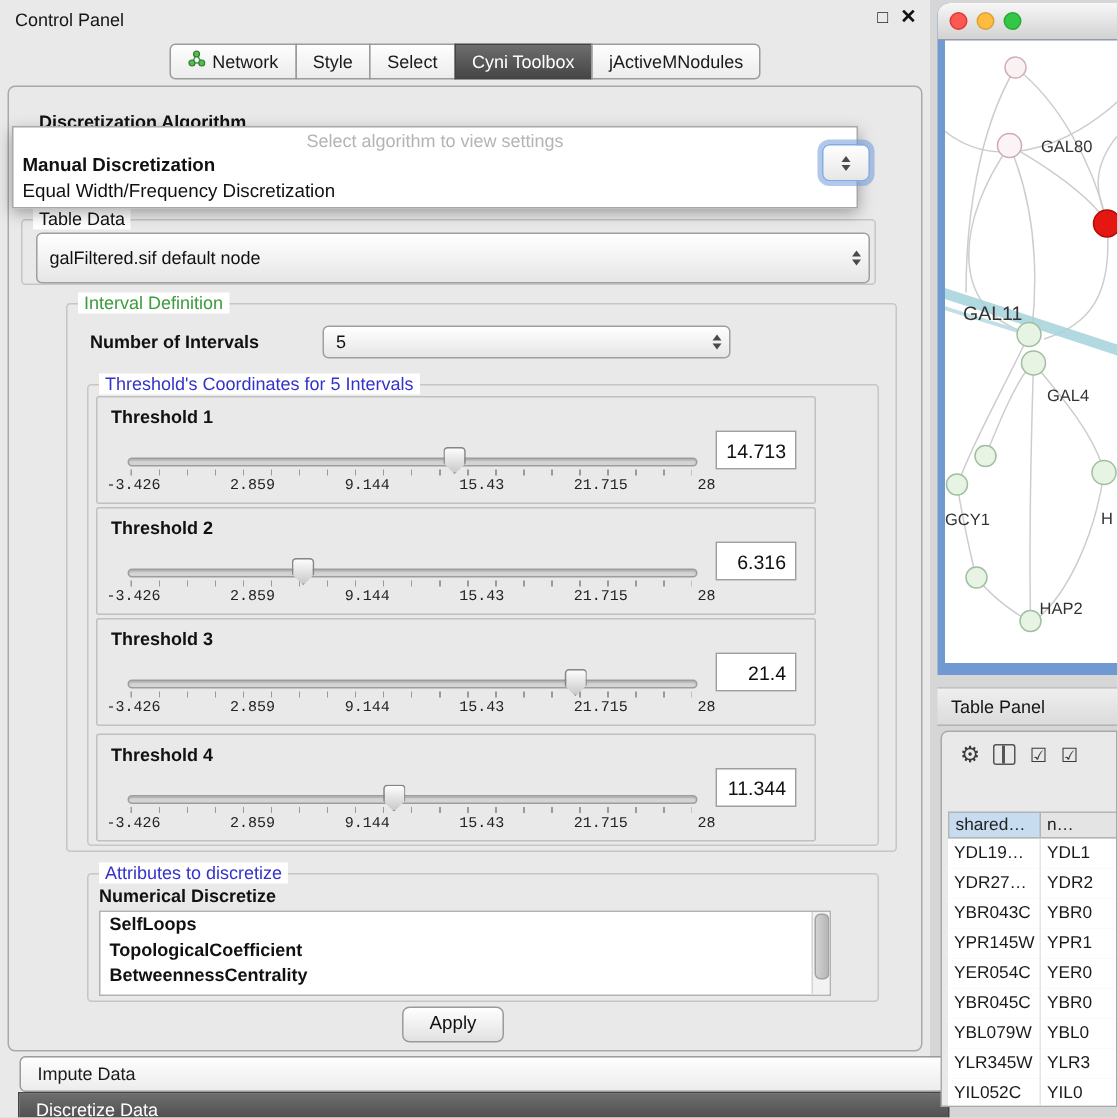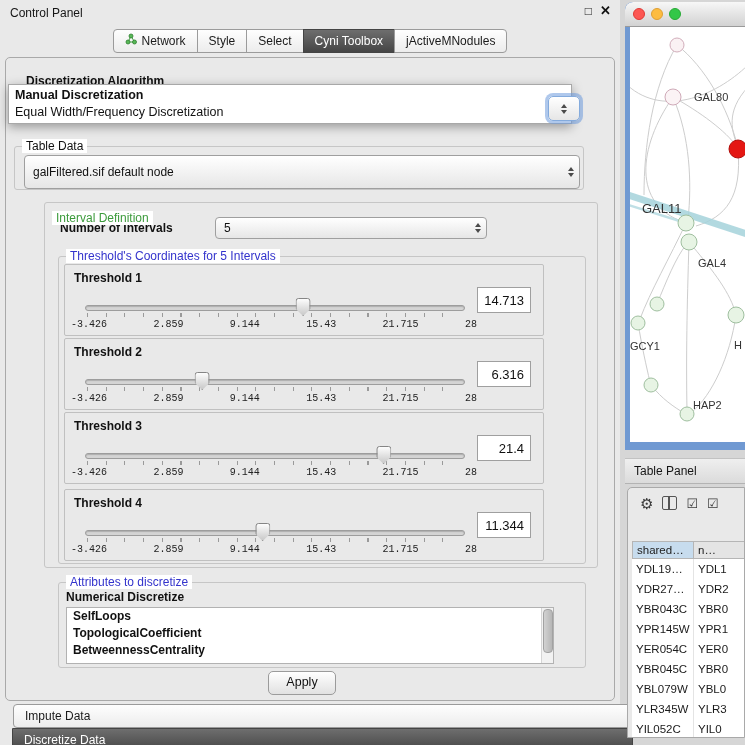--- a/index.html
+++ b/index.html
@@ -39,21 +39,21 @@
   .tri-up{width:0;height:0;border-left:3.5px solid transparent;border-right:3.5px solid transparent;border-bottom:4.5px solid #4a4a4a;}
   .tri-down{width:0;height:0;border-left:3.5px solid transparent;border-right:3.5px solid transparent;border-top:4.5px solid #4a4a4a;}
 
   .algo-combo{position:absolute;left:548px;top:96px;width:32px;height:25px;z-index:6;
     border-color:#84abdd;box-shadow:0 0 0 3px rgba(110,155,220,.55);border-radius:5px;
     justify-content:center;padding-left:0;}
   .algo-combo .combo-arrows{margin:0;}
 
   .group-box{position:absolute;border:1px solid #c6c6c6;border-radius:3px;}
   .group-label{position:absolute;font-size:12px;background:#ffffff;padding:0 4px;z-index:2;color:#111;}
-  .green{color:#3c9b3c;margin-top:16px;}
+  .green{color:#3c9b3c;}
   .blue{color:#3333cc;}
 
   .td-group{left:14px;top:146px;width:568px;height:42px;}
   .td-label{left:22px;top:139px;}
   .td-combo{position:absolute;left:24px;top:155px;width:556px;height:34px;}
 
   .interval-group{left:44px;top:202px;width:552px;height:364px;}
   .interval-label{left:52px;top:195px;}
   .noi-label{position:absolute;left:60px;top:221px;font-size:12px;font-weight:bold;color:#111;}
   .noi-combo{position:absolute;left:215px;top:217px;width:272px;height:22px;}
@@ -169,20 +169,21 @@
       <div class="seg-tab">
         <span>jActiveMNodules</span>
       </div>
     </div>
 
     <div class="cp-body"></div>
 
     <div class="algo-group-label">Discretization Algorithm</div>
 
     <div class="algo-popup">
+      <div class="popup-placeholder">Select algorithm to view settings</div>
       <div class="popup-option bold">Manual Discretization</div>
       <div class="popup-option">Equal Width/Frequency Discretization</div>
     </div>
 
     <div class="combo algo-combo">
       <span class="combo-arrows">
           <i class="tri-up"></i>
           <i class="tri-down"></i>
         </span>
     </div>

